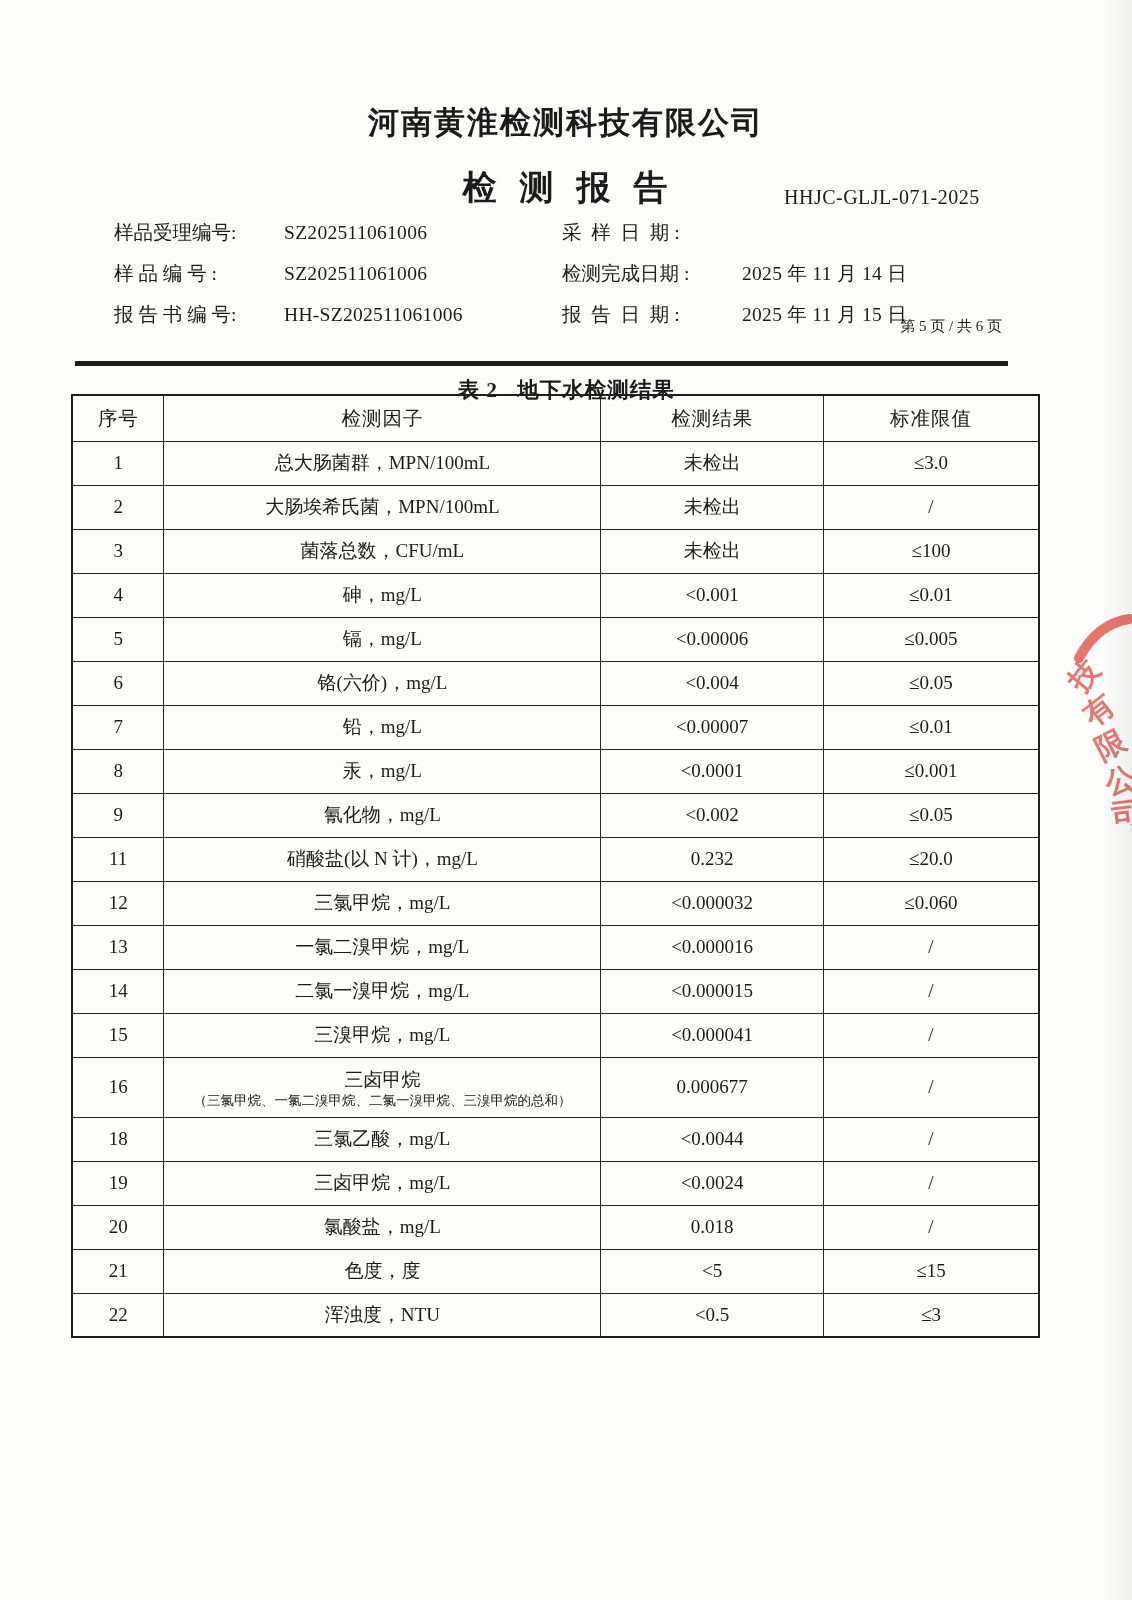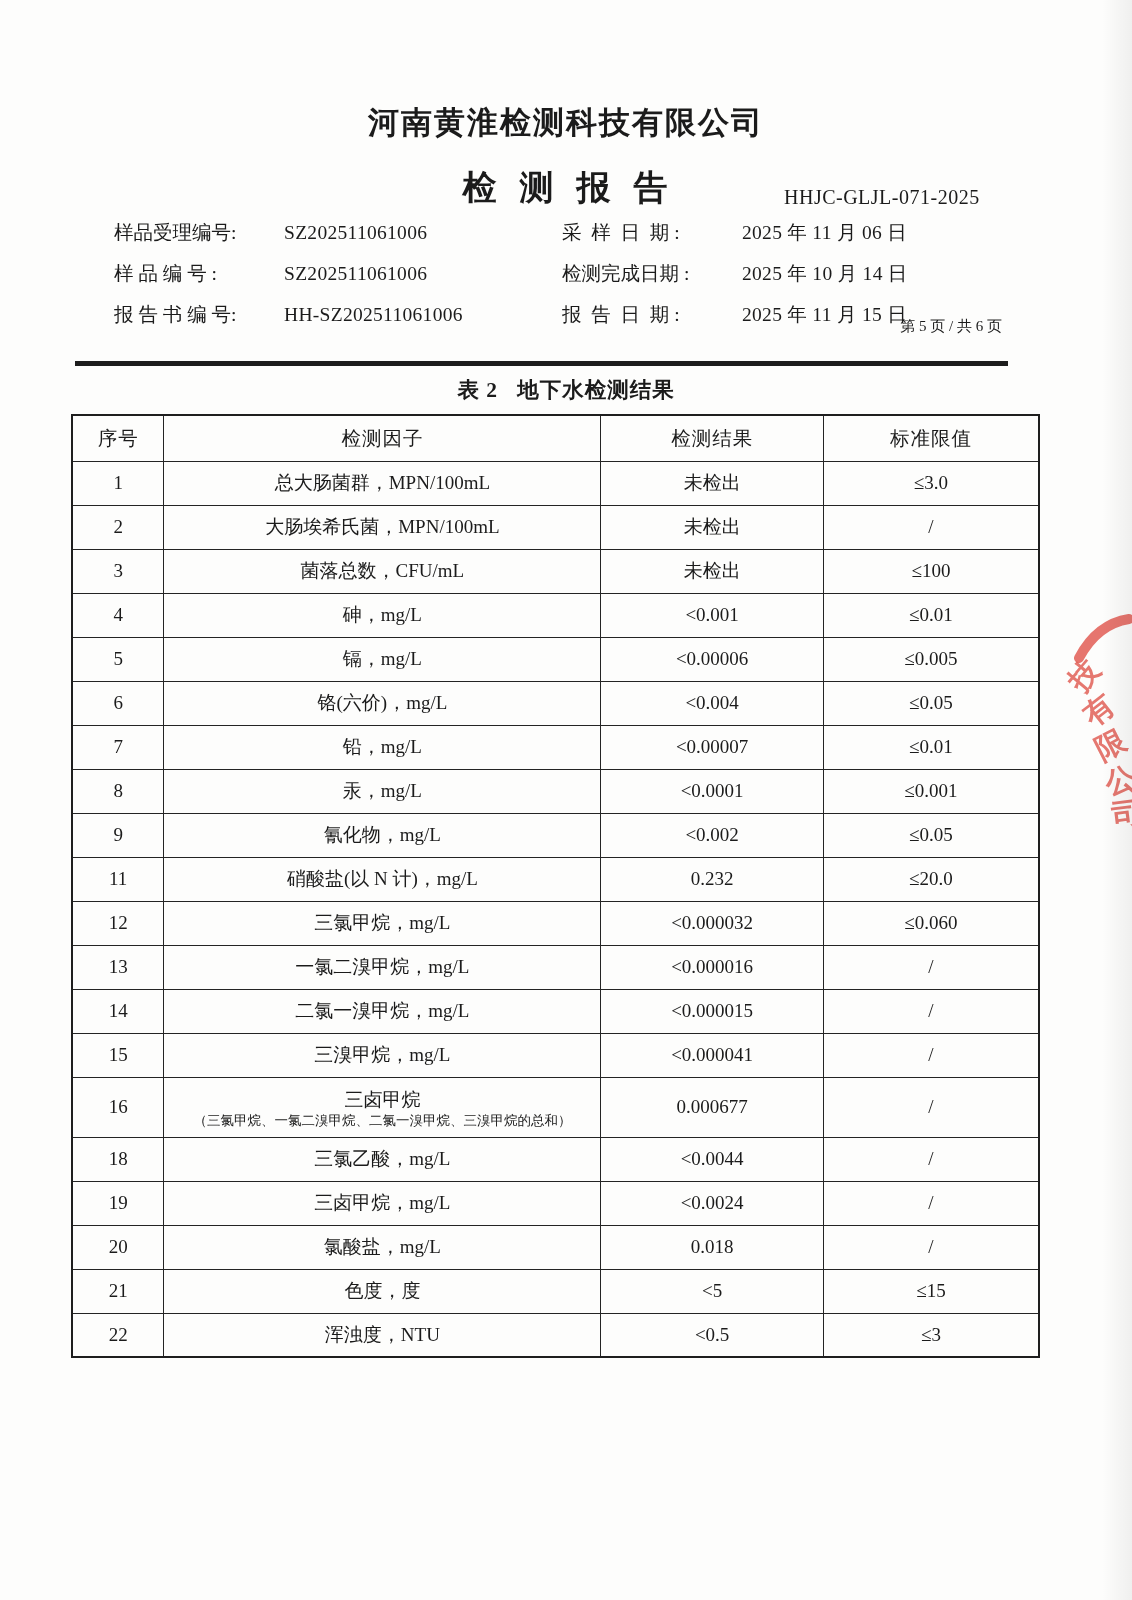--- a/index.html
+++ b/index.html
@@ -22,21 +22,21 @@
   .info{position:absolute;top:219px;left:114px;width:905px;}
   .info-row{display:grid;grid-template-columns:170px 278px 180px auto;
     align-items:baseline;height:41px;font-size:19.5px;}
   .info-label{white-space:pre;}
   .info-value{letter-spacing:0.3px;}
   .page-indicator{position:absolute;top:317px;right:130px;font-size:15px;white-space:pre;}
   .rule{position:absolute;top:361px;left:75px;width:933px;height:4.5px;background:#1d1d1d;}
   .table-title{position:absolute;top:375px;left:0;width:100%;text-align:center;
     font-size:21.5px;font-weight:700;white-space:pre;letter-spacing:1px;}
   table.results{
-    position:absolute;top:414px;left:71px;width:969px;
+    position:absolute;top:394px;left:71px;width:969px;
     border-collapse:collapse;table-layout:fixed;
     border:2.5px solid #1e1e1e;
   }
   .results th,.results td{
     border:1.8px solid #242424;text-align:center;vertical-align:middle;
     font-weight:normal;padding:0 4px;
   }
   .results thead tr{height:46px;}
   .results th{font-size:19.5px;letter-spacing:1px;}
   .results tbody tr{height:44px;font-size:19px;}
@@ -57,27 +57,26 @@
   <div class="company">河南黄淮检测科技有限公司</div>
 
   <div class="report-title">检  测  报  告</div>
   <div class="report-code">HHJC-GLJL-071-2025</div>
 
   <div class="info">
     <div class="info-row">
       <span class="info-label">样品受理编号:</span>
       <span class="info-value">SZ202511061006</span>
       <span class="info-label">采  样  日  期 :</span>
-      <span class="info-value">2025 年 11 月 06 日</span>
     </div>
     <div class="info-row">
       <span class="info-label">样 品 编 号 :</span>
       <span class="info-value">SZ202511061006</span>
       <span class="info-label">检测完成日期 :</span>
-      <span class="info-value">2025 年 10 月 14 日</span>
+      <span class="info-value">2025 年 11 月 14 日</span>
     </div>
     <div class="info-row">
       <span class="info-label">报 告 书 编 号:</span>
       <span class="info-value">HH-SZ202511061006</span>
       <span class="info-label">报  告  日  期 :</span>
       <span class="info-value">2025 年 11 月 15 日</span>
     </div>
   </div>
 
   <div class="page-indicator">第 5 页 / 共 6 页</div>

